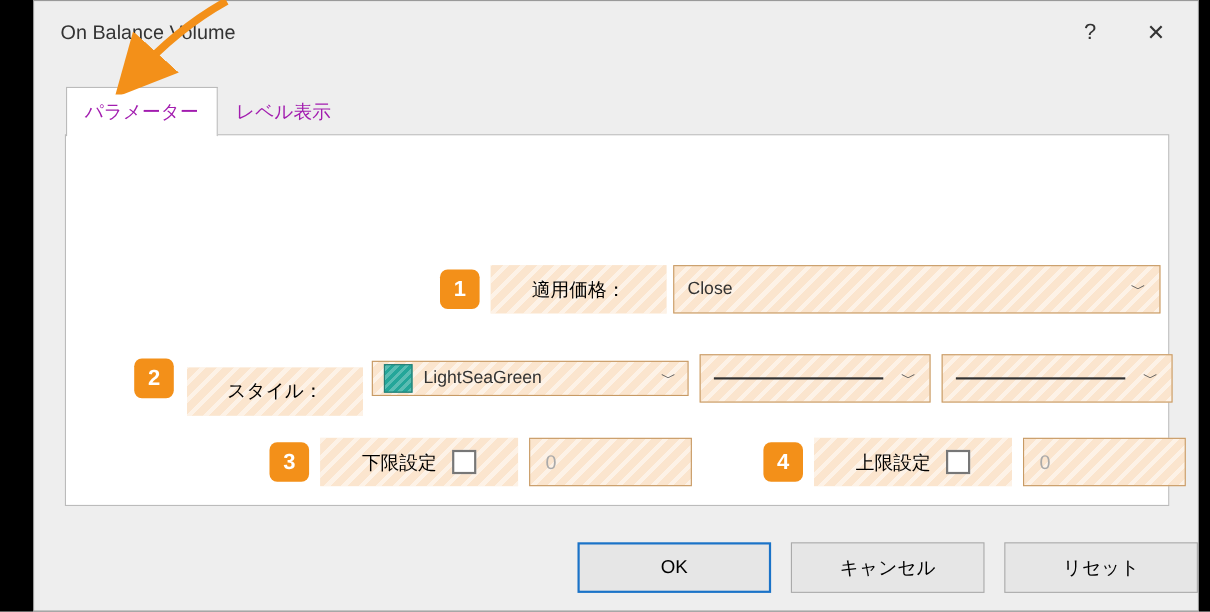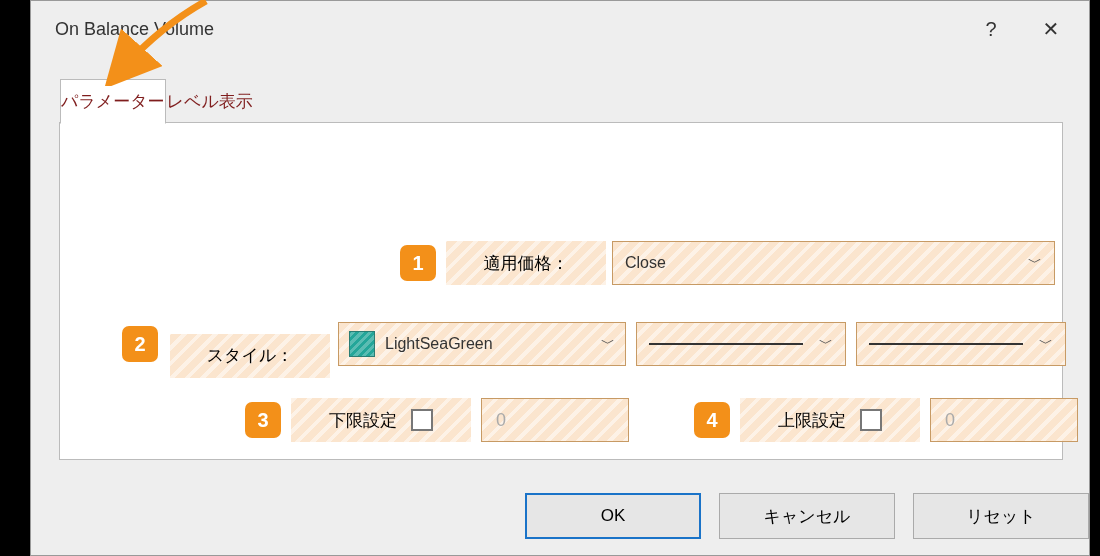--- a/index.html
+++ b/index.html
@@ -42,23 +42,23 @@
     cursor: pointer;
   }
   .tabs {
     position: absolute;
     left: 29px;
     top: 78px;
     display: flex;
     z-index: 2;
   }
   .tab {
-    padding: 10px 0;
+    padding: 10px 16px;
     font-size: 17px;
-    color: #7f1d1d;
+    color: #a21caf;
     cursor: pointer;
     background: transparent;
     border: 1px solid transparent;
     margin-right: 0px;
   }
   .tab.active {
     background: #fff;
     border: 1px solid #bbb;
     border-bottom: 1px solid #fff;
     position: relative;
@@ -99,21 +99,21 @@
   .row1 .label { width: 160px; height: 44px; display:flex; align-items:center; justify-content:center; font-size:17px; }
   .row1 .select {
     width: 443px; height: 44px; border: 1px solid #c79a64; display:flex; align-items:center; padding:0 12px; margin-left: 6px; cursor:pointer;
     justify-content: space-between; color:#333;
   }
   
   .row2 { left: 62px; top: 199px; height: 44px; }
   .row2 .annot { margin-right: 12px; }
   .row2 .label { width: 160px; height: 44px; display:flex; align-items:center; justify-content:center; font-size:17px;margin-top:23px; }
   .row2 .color-select {
-    width: 288px; height: 44px; border: 1px solid #c79a64; display:flex; align-items:center; padding:0 10px; gap:10px; margin-left:8px; cursor:pointer; justify-content:flex-start; color:#333;
+    width: 288px; height: 32px; border: 1px solid #c79a64; display:flex; align-items:center; padding:0 10px; gap:10px; margin-left:8px; cursor:pointer; justify-content:flex-start; color:#333;
   }
   .row2 .line-select {
     height: 44px; border:1px solid #c79a64; display:flex; align-items:center; padding:0 12px; margin-left:10px; cursor:pointer; justify-content:space-between;
   }
   .swatch {
     width: 26px; height: 26px; background:#24a699; border:1px solid #2a7d74;
     background-image: repeating-linear-gradient(-45deg, rgba(255,255,255,0.25) 0, rgba(255,255,255,0.25) 3px, transparent 3px, transparent 6px);
   }
   .linesample {
     flex:1; height:2px; background:#333; margin-right:16px;

